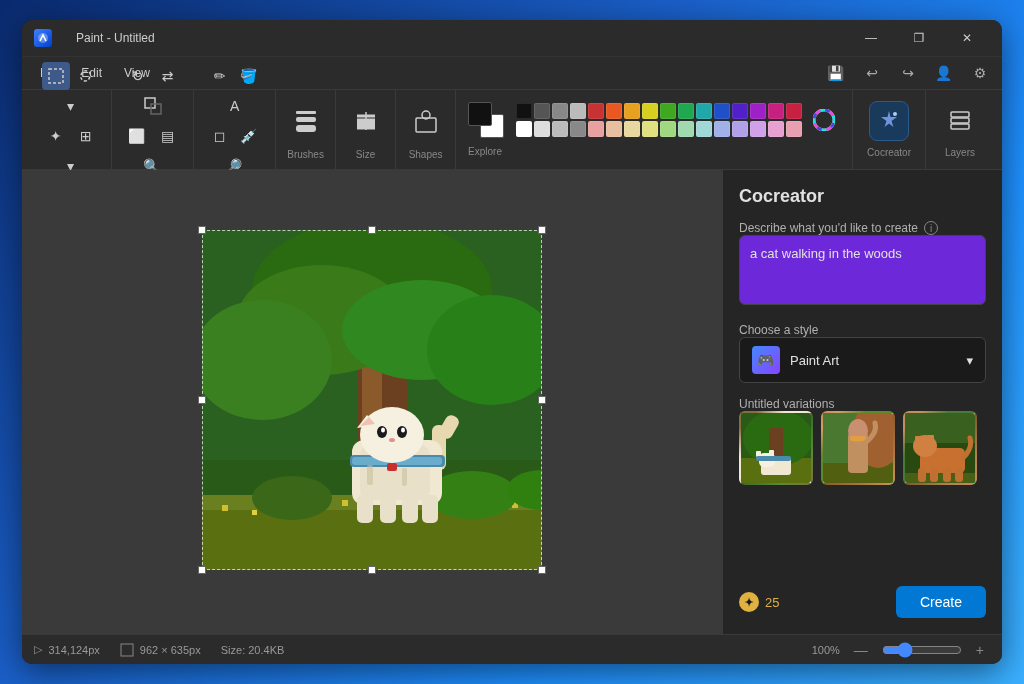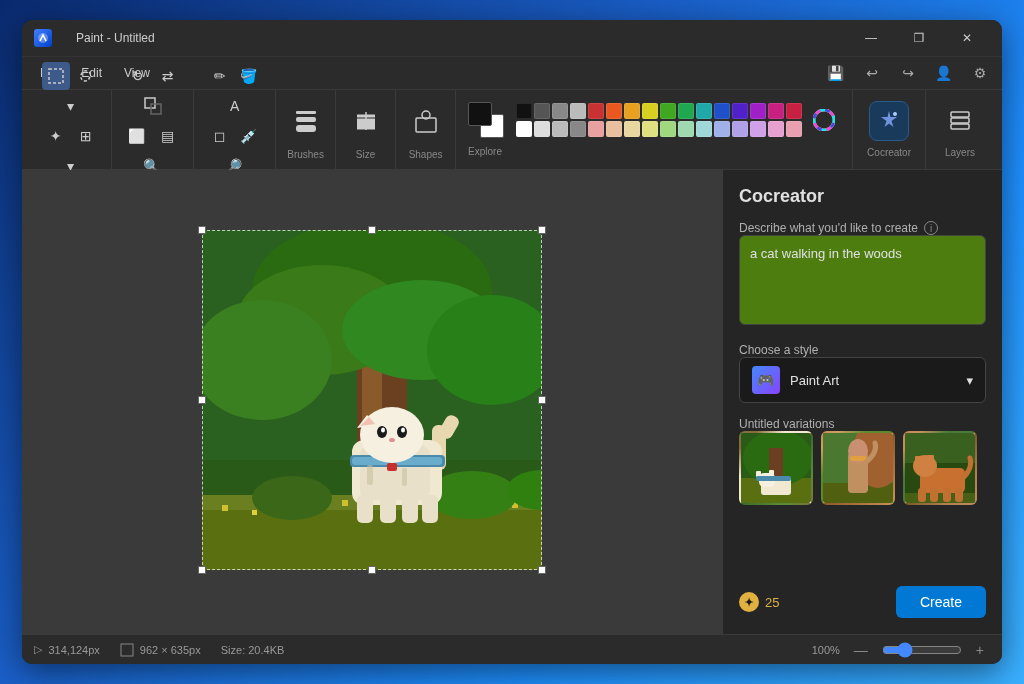--- a/index.html
+++ b/index.html
@@ -287,22 +287,22 @@
       height: 14px;
       border-radius: 50%;
       border: 1px solid #888;
       font-size: 10px;
       color: #888;
       display: flex; align-items: center; justify-content: center;
       cursor: pointer;
     }
     .prompt-textarea {
       width: 100%;
-      height: 90px;
-      background: #4d7c0f;
+      height: 70px;
+      background: #6d28d9;
       border: 1px solid #444;
       border-radius: 6px;
       color: #e0e0e0;
       font-size: 13px;
       padding: 10px;
       resize: none;
       outline: none;
       font-family: 'Segoe UI', Arial, sans-serif;
     }
     .style-select {

